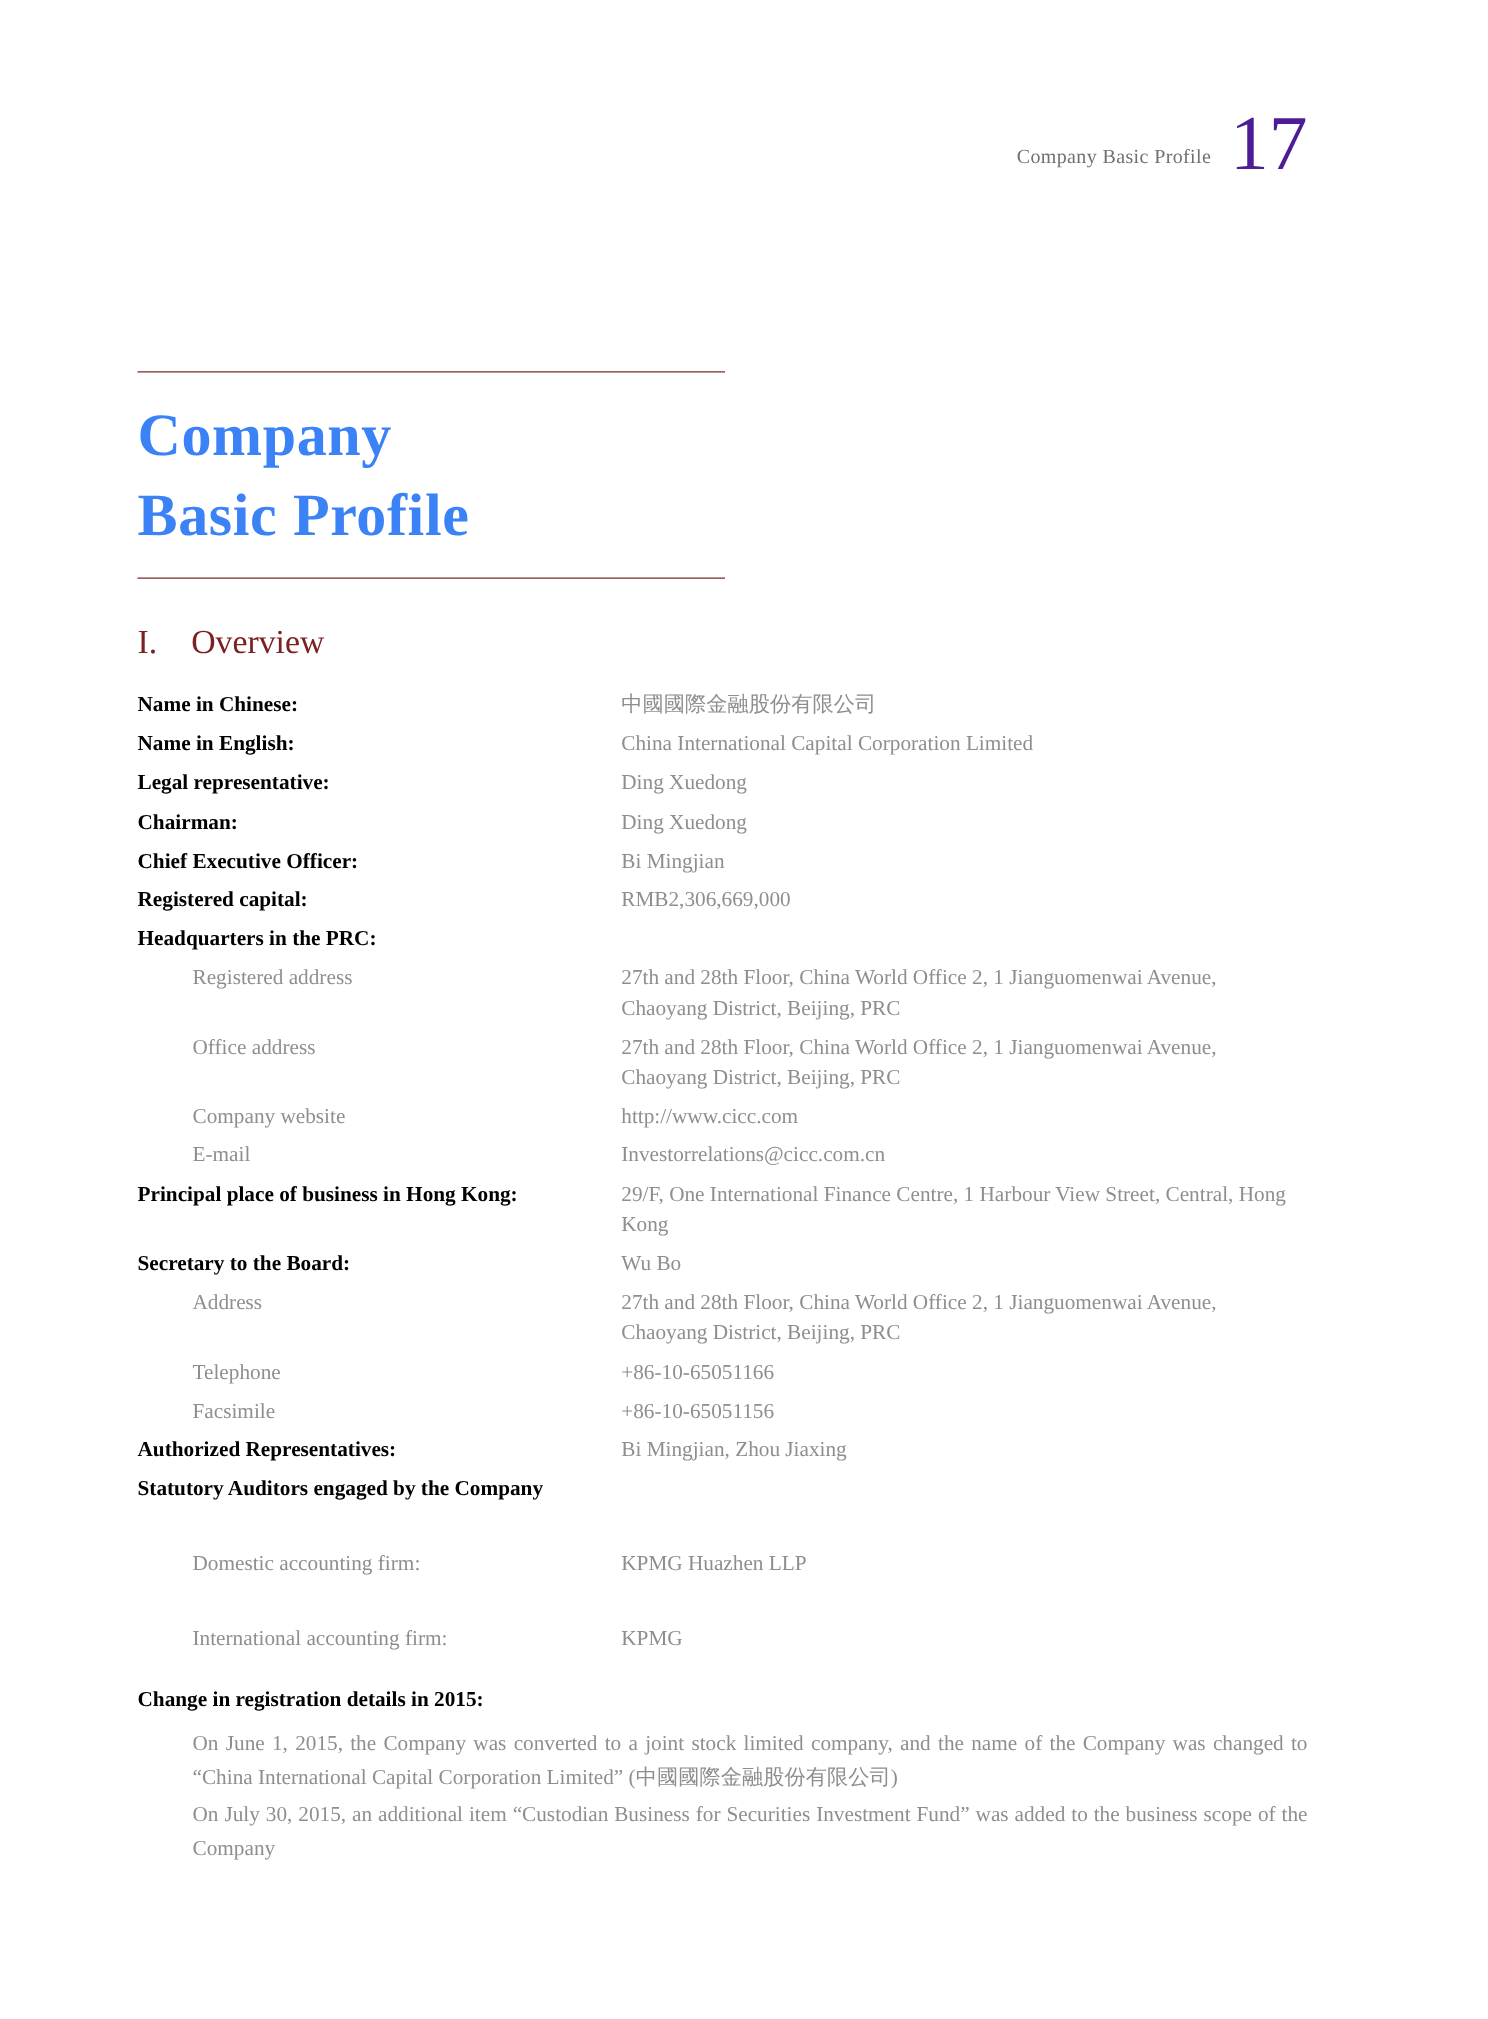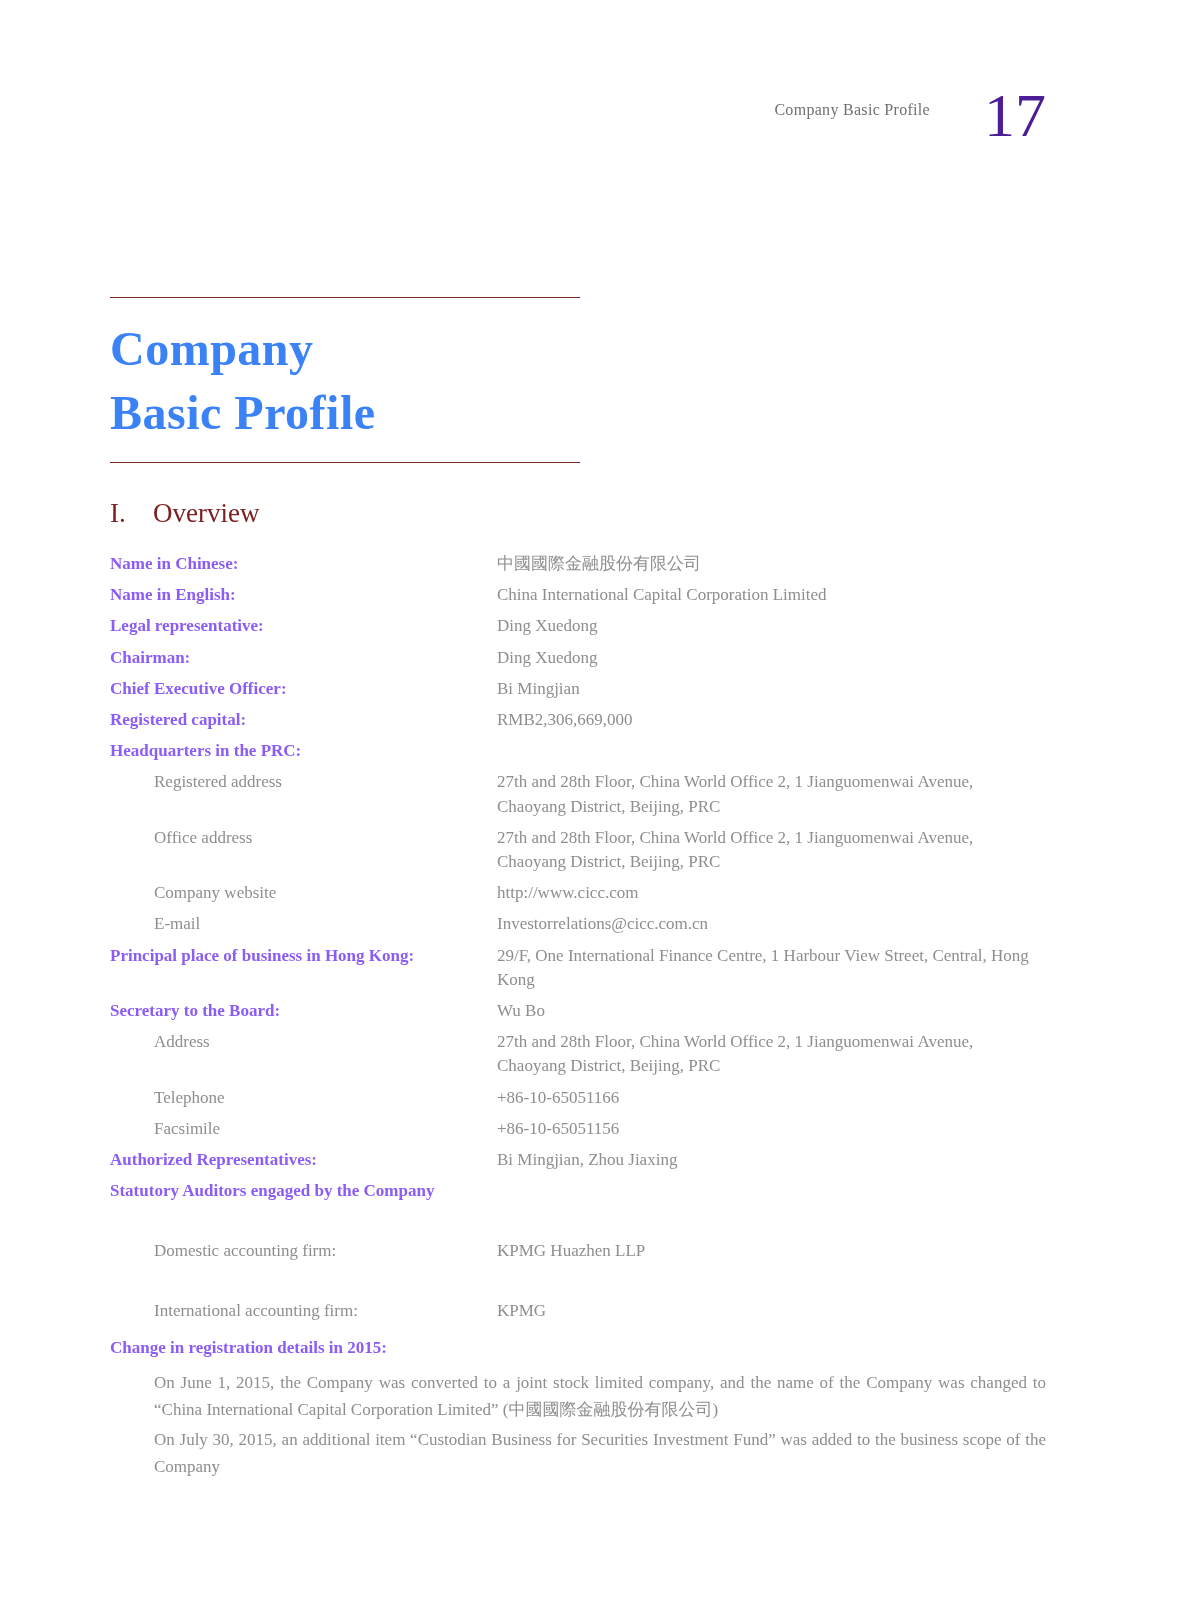--- a/index.html
+++ b/index.html
@@ -9,22 +9,22 @@
     position: relative;
     font-family: "Liberation Serif", "DejaVu Serif", serif;
     overflow: hidden;
   }
 
   
   .page-header {
     position: absolute;
     top: 84px; right: 144px;
     display: flex;
-    align-items: center;
-    gap: 54px;
+    align-items: flex-end;
+    gap: 15px;
   }
   .header-label {
     font-size: 16px;
     color: #6f7071;
     letter-spacing: 0.3px;
     padding-bottom: 11px;
   }
   .page-number {
     font-size: 62px;
     line-height: 1;
@@ -67,25 +67,25 @@
   .row {
     display: flex;
     line-height: 24.2px;
     margin-bottom: 7px;
   }
   .row .label {
     width: 387px; flex: none;
     padding-right: 12px;
     box-sizing: border-box;
   }
-  .bold-label { font-weight: 700; color: #8b5cf6; }
+  .bold-label { font-weight: 700; color: #000000; }
   .indent-label { padding-left: 44px; font-weight: 400; color: #8d8e90; }
   .row .value { width: 549px; color: #8d8e90; }
   .row.tight { line-height: 23.5px; margin-bottom: 0; margin-top: 36px; }
-  .row.gap-before { margin-top: 14px; font-family: Liberation Serif, serif; }
+  .row.gap-before { margin-top: 26px; font-family: Liberation Serif, serif; }
 
   
   .paragraphs { margin-top: 8px; padding-left: 44px; }
   .paragraphs p {
     margin: 0 0 2px 0;
     width: 892px;
     font-size: 17px;
     line-height: 27.5px;
     text-align: justify;
     color: #8d8e90;

